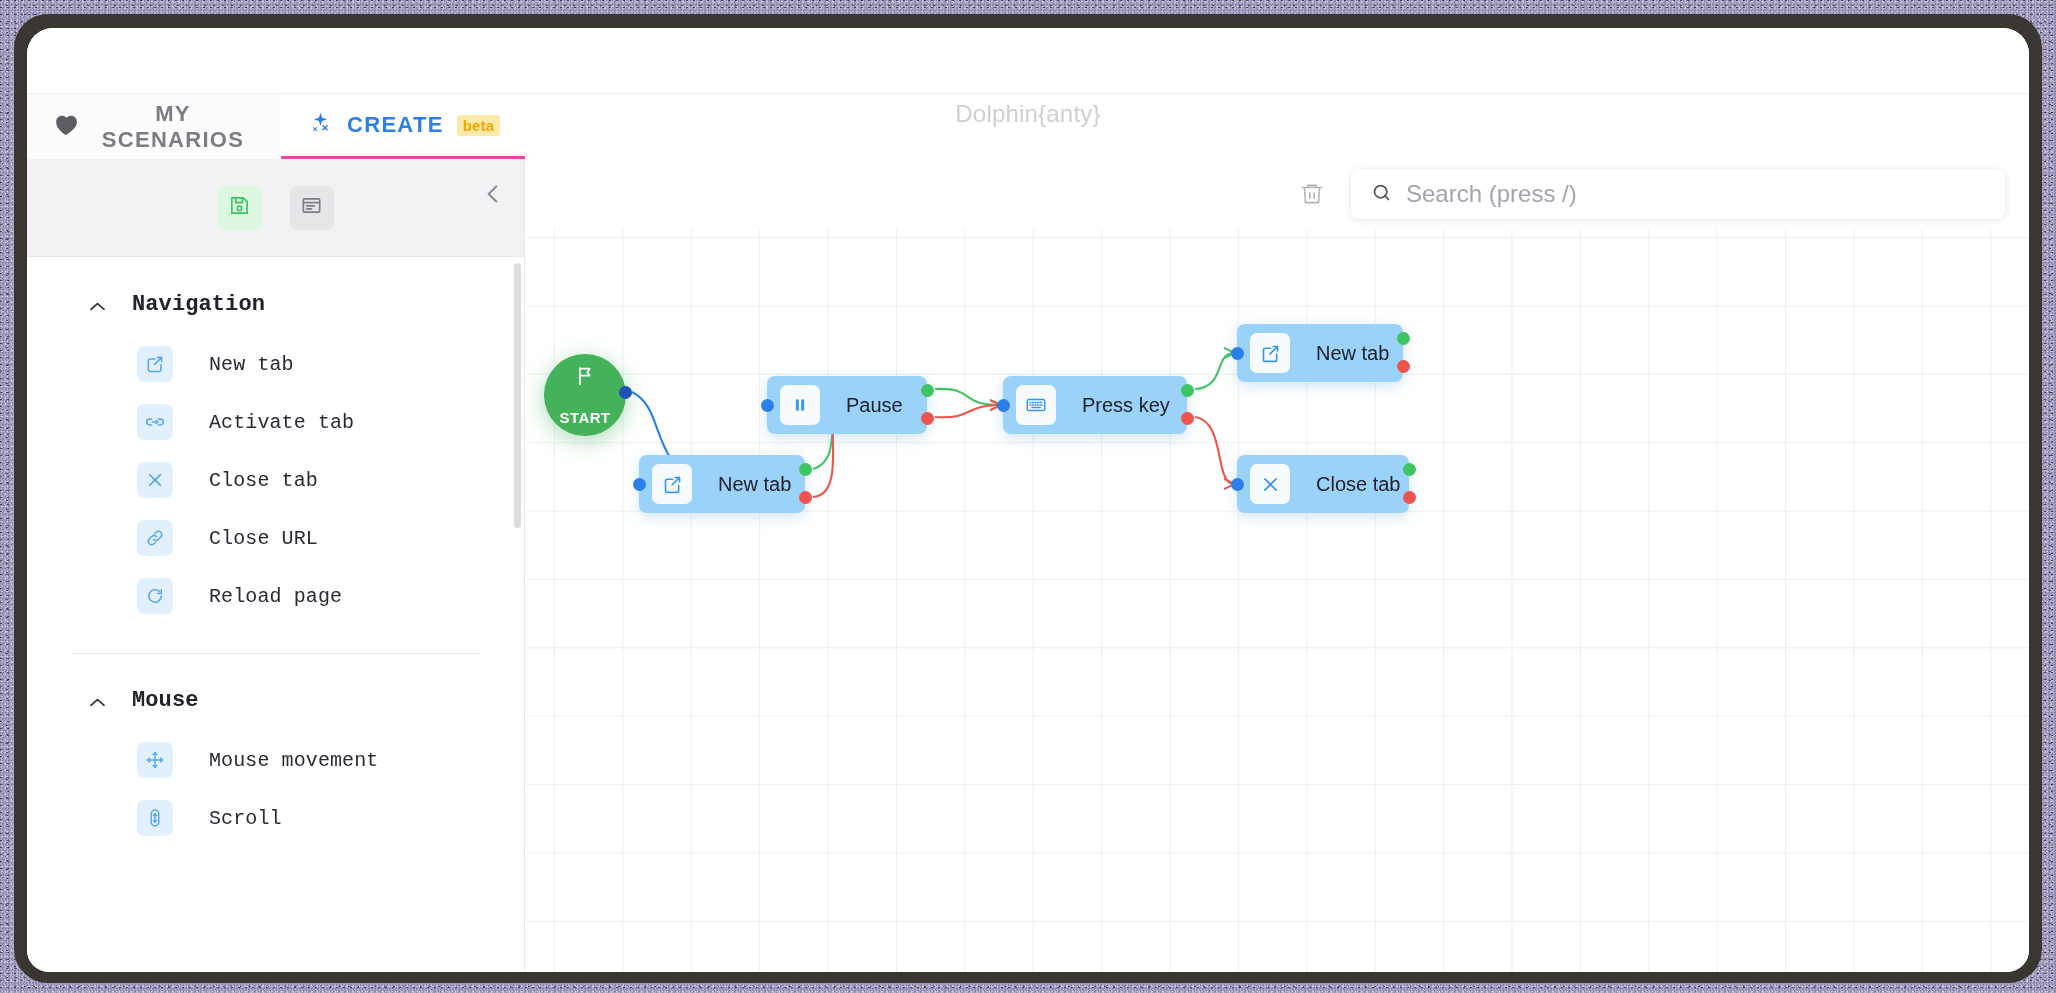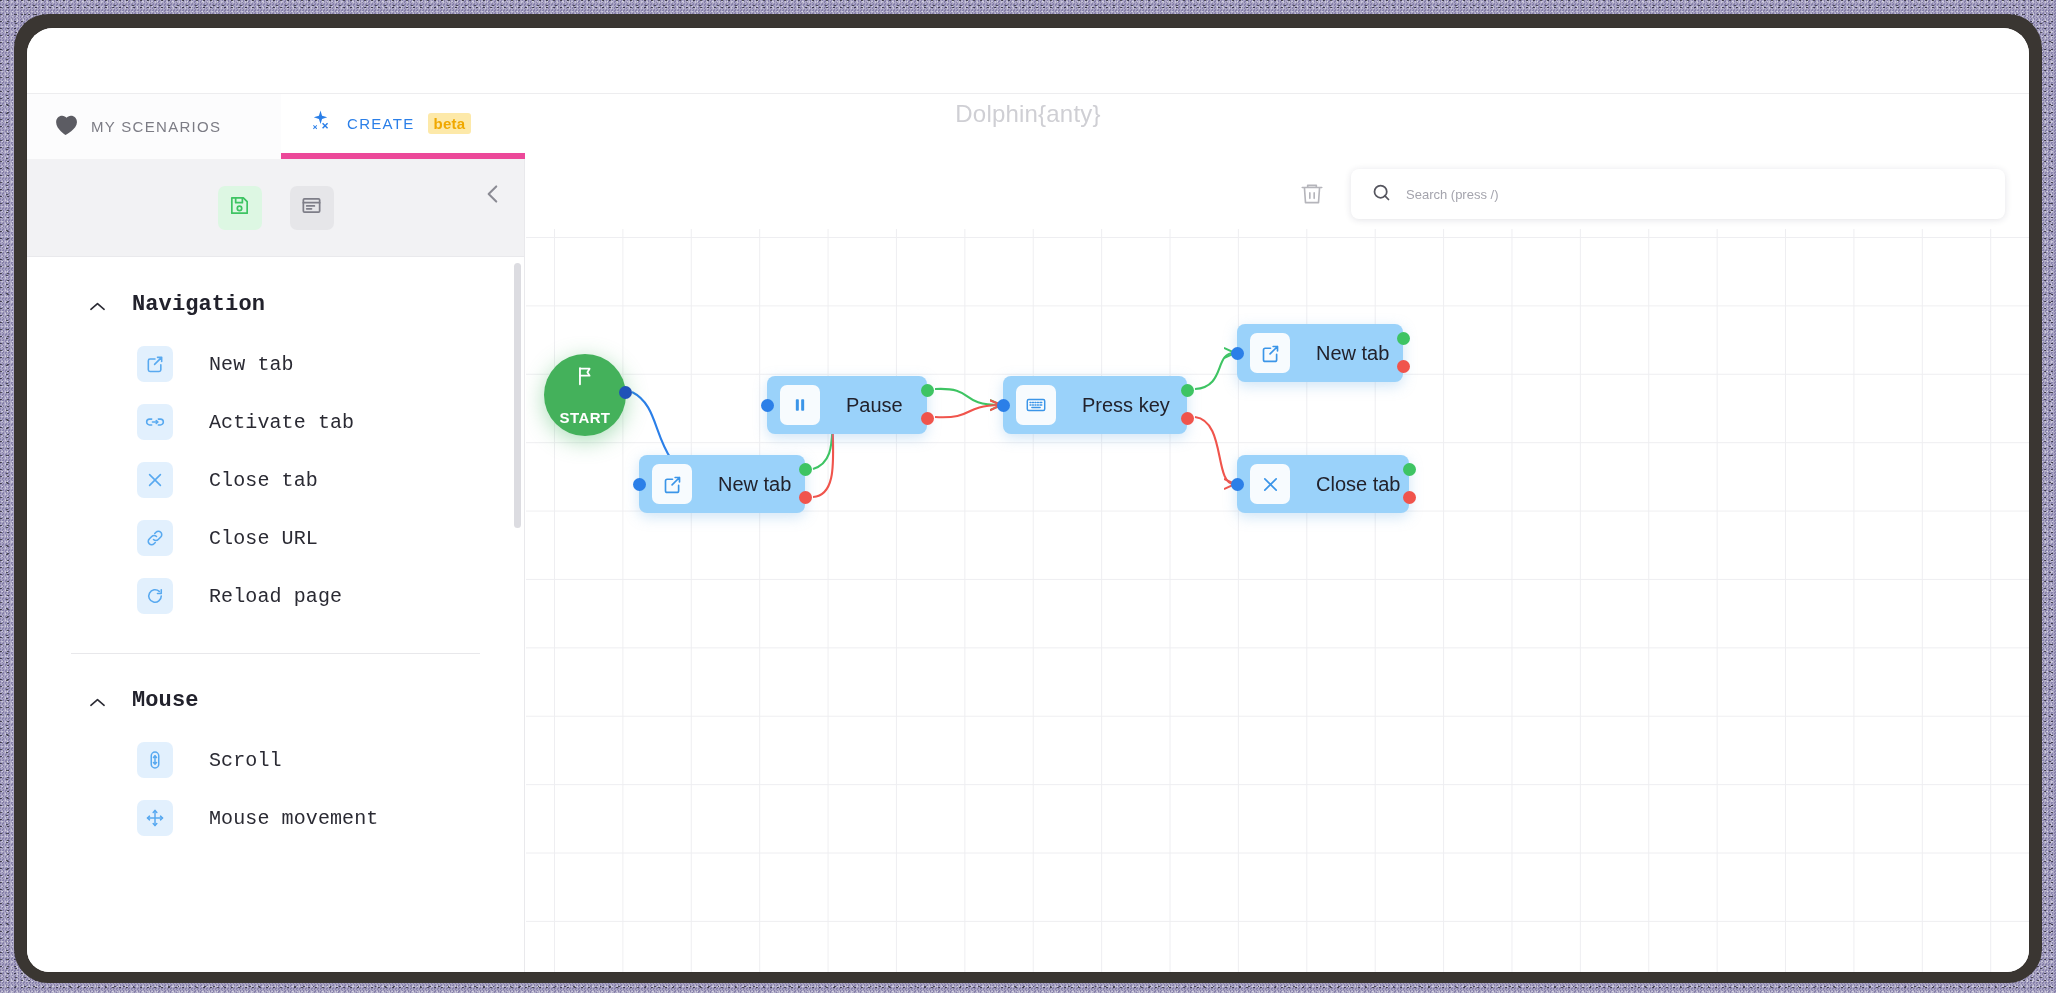--- a/index.html
+++ b/index.html
@@ -102,26 +102,27 @@
     cursor: pointer;
     position: relative;
     height: 100%;
   }
   #tab-my-scenarios {
     background: #fcfcfd;
     width: 254px;
   }
   #tab-create {
     width: 244px;
-    border-bottom: 6px solid #ec4899;
+    border-bottom: 3px solid #ec4899;
   }
   .tab-label {
-    font-size: 15px;
+    font-size: 22px;
     letter-spacing: 1.3px;
-    font-weight: 400;
+    font-weight: 700;
+    text-align: center;
   }
   #tab-my-scenarios .tab-label { color: #7c7c85; }
   #tab-create .tab-label { color: #2b7fe8; }
   .beta-badge {
     background: #fde9a9;
     color: #f0a800;
     font-size: 15px;
     font-weight: 700;
     padding: 2px 6px;
     border-radius: 3px;
@@ -148,21 +149,21 @@
     background: #fff;
     border-radius: 8px;
     box-shadow: 0 1px 7px rgba(40,40,70,.13);
     display: flex; align-items: center;
     gap: 14px;
     padding: 0 20px;
   }
   #search-input {
     border: none; outline: none;
     flex: 1;
-    font-size: 13px;
+    font-size: 24px;
     color: #3c3c45;
     font-family: "Liberation Sans", sans-serif;
     background: transparent;
   }
   #search-input::placeholder { color: #a4a4ad; }
 
   
   #left-panel {
     position: absolute;
     left: 0; top: 131px;
@@ -503,35 +504,35 @@
             </svg>
           </span>
           <span class="group-title">Mouse</span>
         </div>
         <div class="group-items">
 
 
           <div class="item">
             <span class="item-icon">
               <svg width="20" height="20" viewBox="0 0 24 24" fill="none" stroke="#58a9f0" stroke-width="1.8" stroke-linecap="round" stroke-linejoin="round">
+                <path d="M12 3v18M3 12h18"></path>
+                <path d="M12 3l-2.2 2.4M12 3l2.2 2.4M12 21l-2.2-2.4M12 21l2.2-2.4M3 12l2.4-2.2M3 12l2.4 2.2M21 12l-2.4-2.2M21 12l-2.4 2.2"></path>
+              </svg>
+            </span>
+            <span class="item-label">Mouse movement</span>
+          </div>
+
+          <div class="item">
+            <span class="item-icon">
+              <svg width="20" height="20" viewBox="0 0 24 24" fill="none" stroke="#58a9f0" stroke-width="1.8" stroke-linecap="round" stroke-linejoin="round">
                 <rect x="7.5" y="2.5" width="9" height="19" rx="4.5"></rect>
                 <path d="M12 7v10M12 7l-1.8 2M12 7l1.8 2M12 17l-1.8-2M12 17l1.8-2"></path>
               </svg>
             </span>
             <span class="item-label">Scroll</span>
-          </div>
-
-          <div class="item">
-            <span class="item-icon">
-              <svg width="20" height="20" viewBox="0 0 24 24" fill="none" stroke="#58a9f0" stroke-width="1.8" stroke-linecap="round" stroke-linejoin="round">
-                <path d="M12 3v18M3 12h18"></path>
-                <path d="M12 3l-2.2 2.4M12 3l2.2 2.4M12 21l-2.2-2.4M12 21l2.2-2.4M3 12l2.4-2.2M3 12l2.4 2.2M21 12l-2.4-2.2M21 12l-2.4 2.2"></path>
-              </svg>
-            </span>
-            <span class="item-label">Mouse movement</span>
           </div>
         </div>
       </div>
     </div>
 
     <div id="panel-scrollbar"></div>
   </div>
 
   <div id="canvas">
 

